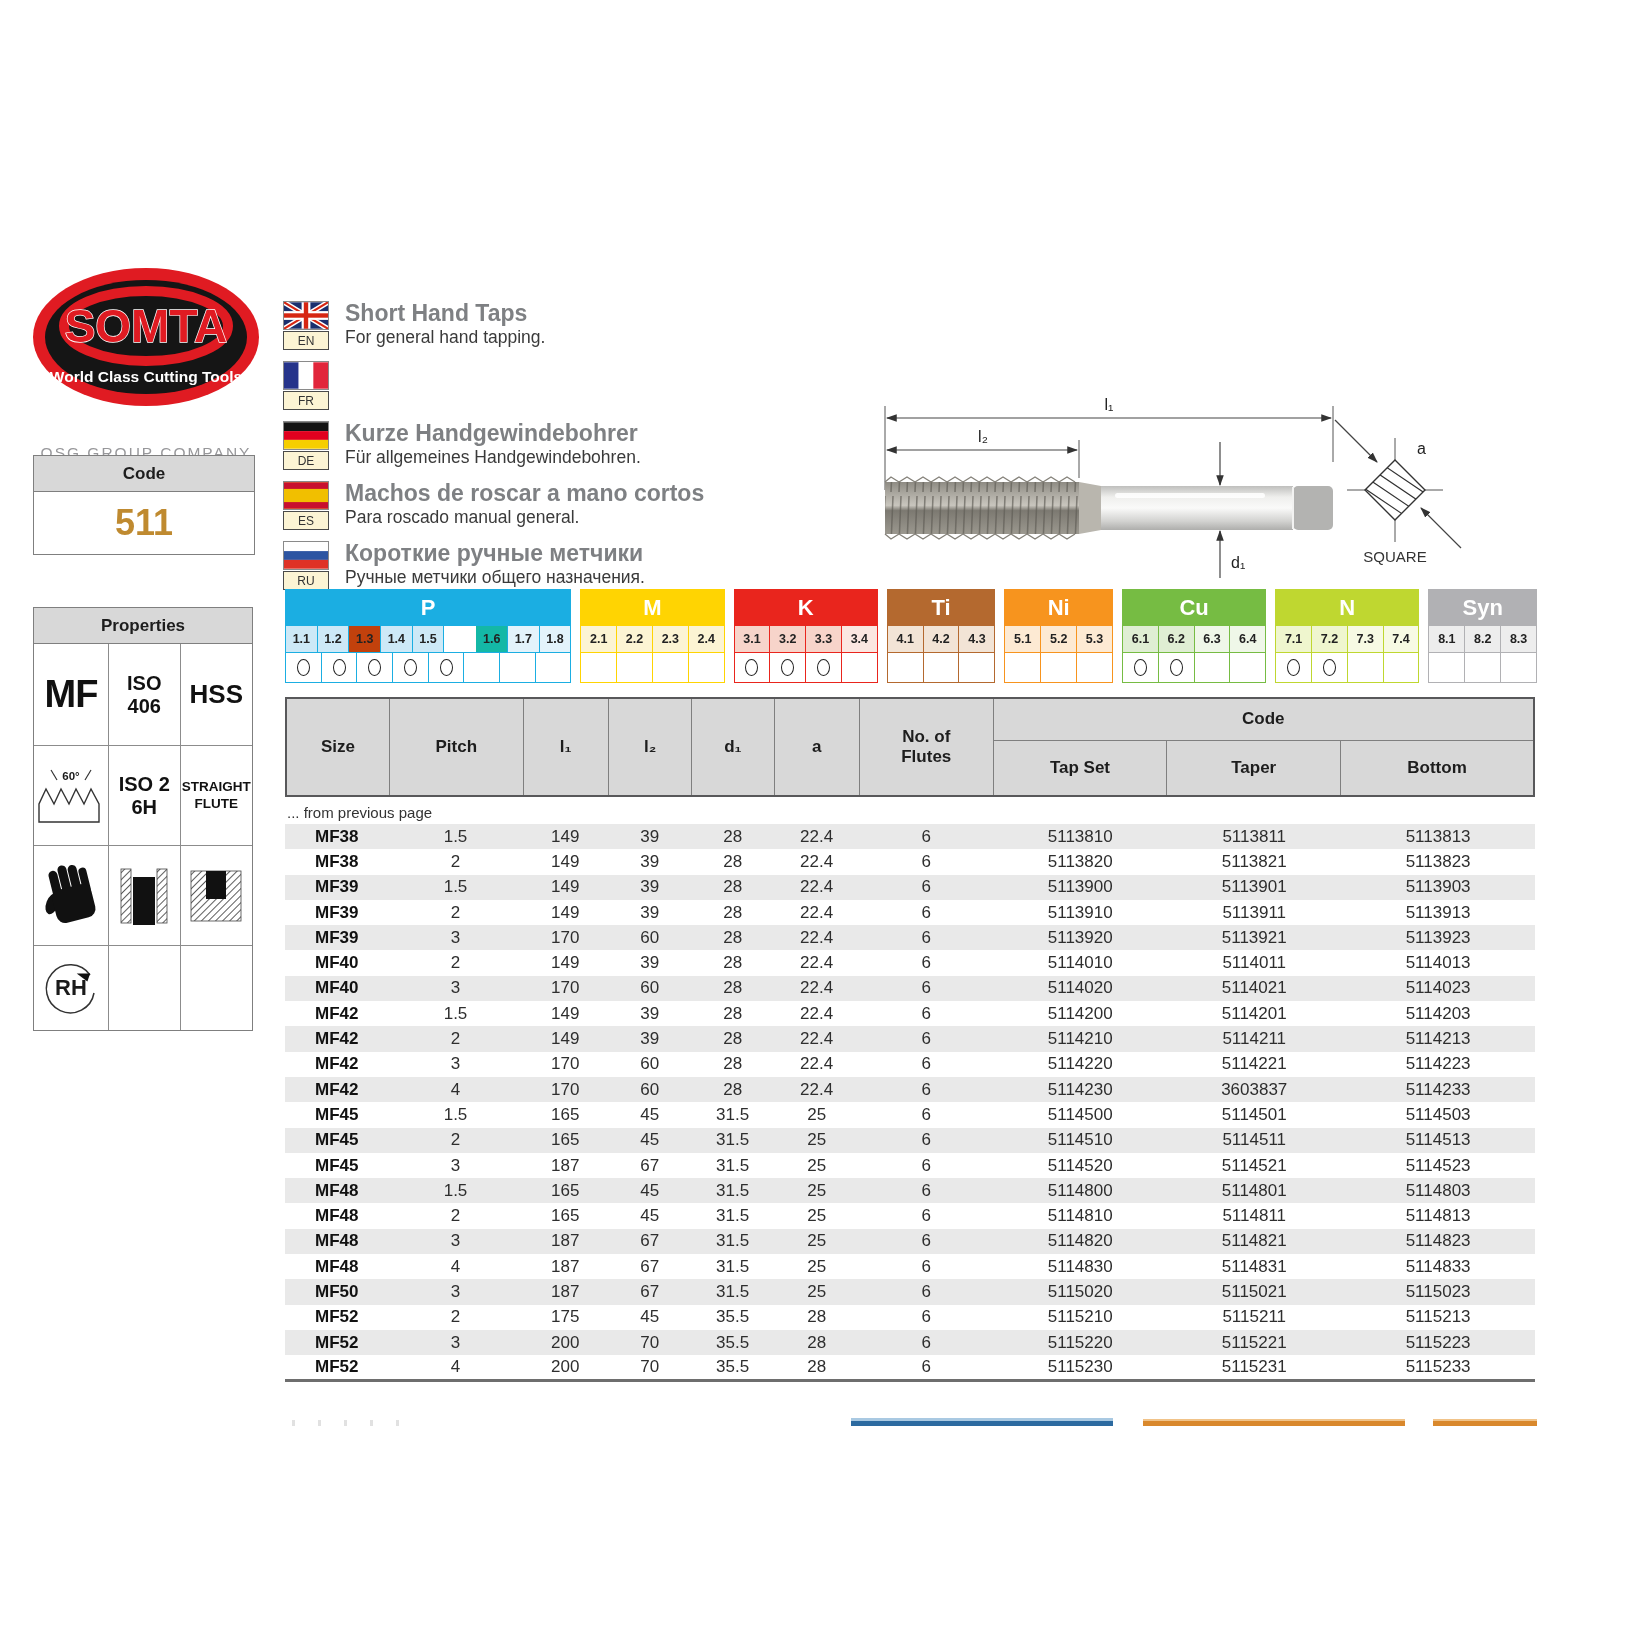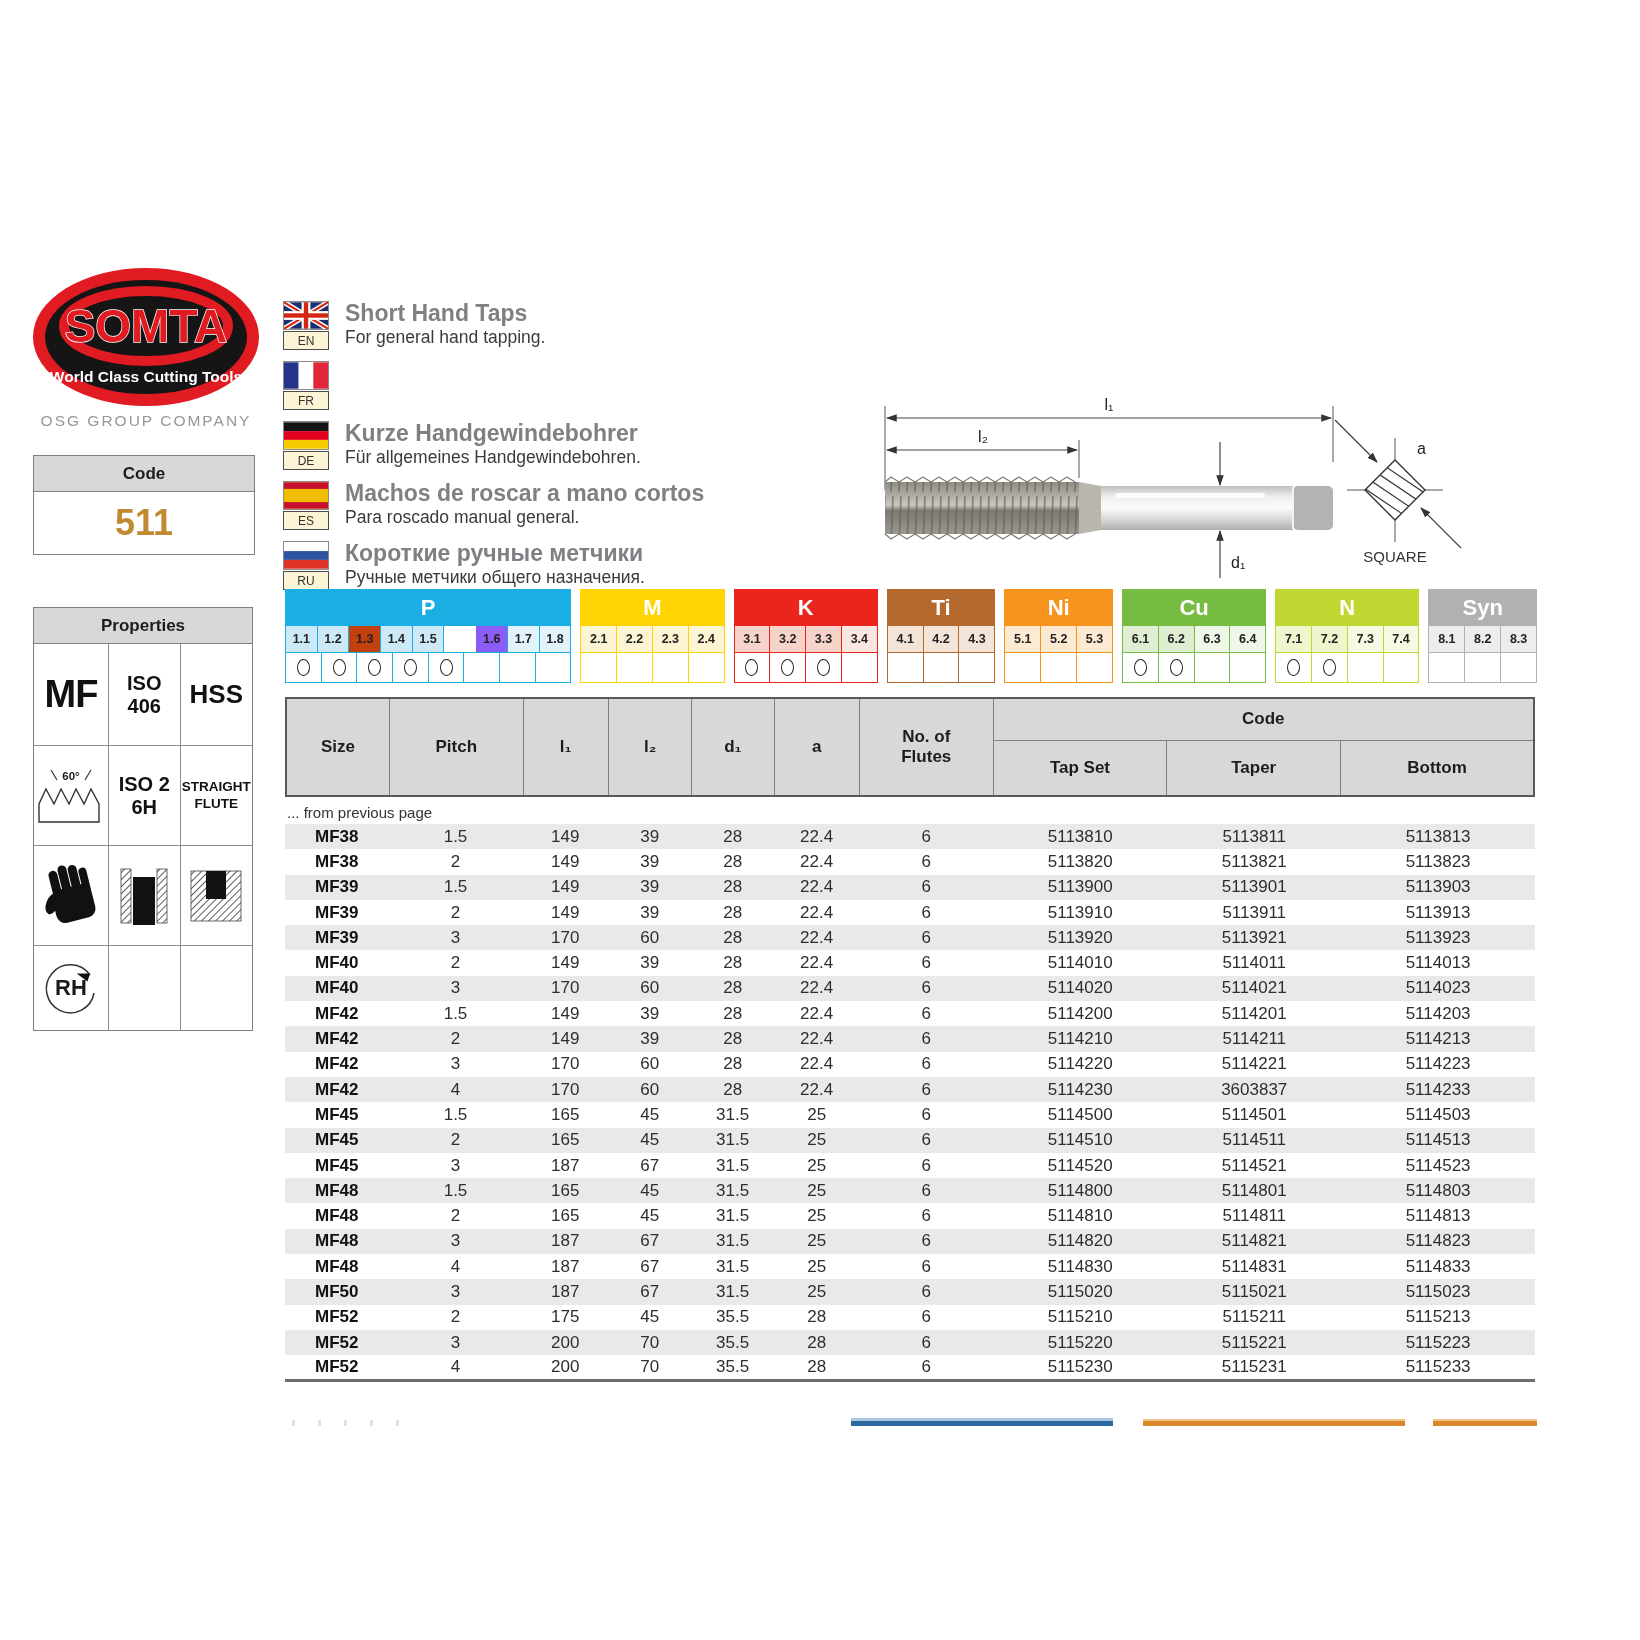--- a/index.html
+++ b/index.html
@@ -5,21 +5,21 @@
   * { margin:0; padding:0; box-sizing:border-box; }
   html,body { background:#fff; }
   body {
     width:1640px; height:1640px; position:relative; overflow:hidden;
     font-family:"Liberation Sans","DejaVu Sans",sans-serif; color:#222;
   }
   .abs { position:absolute; }
 
   
   .logo-wrap { left:28px; top:266px; width:236px; text-align:center; }
-  .company-line { left:28px; top:412px; width:236px; text-align:center;
+  .company-line { left:28px; top:444px; width:236px; text-align:center;
     font-size:15.5px; font-weight:500; letter-spacing:2px; color:#97979A; }
 
   .code-box { left:33px; top:455px; width:222px; border:1px solid #7F7F7F; }
   .code-box .hd { height:36px; background:#D8D8D8; border-bottom:1px solid #7F7F7F;
     display:flex; align-items:center; justify-content:center; font-weight:bold; font-size:17px; color:#1d1d1d;}
   .code-box .val { height:62px; display:flex; align-items:center; justify-content:center;
     font-size:36px; font-weight:bold; color:#BF8A30; }
 
   .props-box { left:33px; top:607px; width:220px; border:1px solid #7F7F7F; background:#fff;}
   .props-box .hd { height:36px; background:#D8D8D8; border-bottom:1px solid #7F7F7F;
@@ -322,21 +322,21 @@
 
 <div class="abs band">
     <div class="band-group" style="flex: 8 1 0px; border-color: rgb(27, 174, 226);">
       <div class="g-header" style="background: rgb(27, 174, 226);">P</div>
       <div class="g-row">
         <div class="g-cell" style="border-color: rgb(27, 174, 226); background: rgb(205, 233, 247);">1.1</div>
         <div class="g-cell" style="border-color: rgb(27, 174, 226); background: rgb(205, 233, 247);">1.2</div>
         <div class="g-cell" style="border-color: rgb(27, 174, 226); background: #c2410c;">1.3</div>
         <div class="g-cell" style="border-color: rgb(27, 174, 226); background: rgb(205, 233, 247);">1.4</div>
         <div class="g-cell" style="border-color: rgb(27, 174, 226); background: rgb(205, 233, 247);">1.5</div>
-        <div class="g-cell" style="border-color: rgb(27, 174, 226); background: #8b5cf6; margin-left: 32px;">1.6</div>
+        <div class="g-cell" style="border-color: rgb(27, 174, 226); background: #14b8a6; margin-left: 32px;">1.6</div>
         <div class="g-cell" style="border-color: rgb(27, 174, 226); background: rgb(227, 243, 251);">1.7</div>
         <div class="g-cell" style="border-color: rgb(27, 174, 226); background: rgb(227, 243, 251);">1.8</div>
       </div>
       <div class="g-row">
         <div class="g-cell g-circ" style="border-color: rgb(27, 174, 226);">
           <span class="circle"></span>
         </div>
         <div class="g-cell g-circ" style="border-color: rgb(27, 174, 226);">
           <span class="circle"></span>
         </div>

